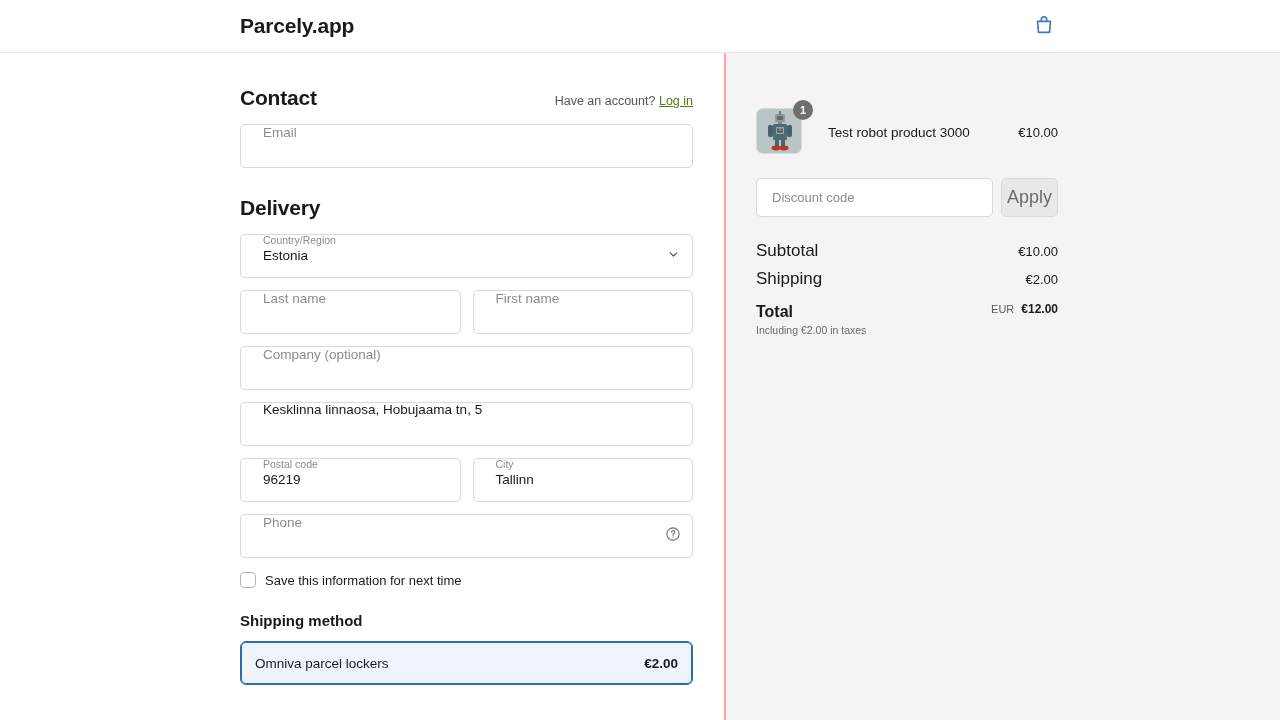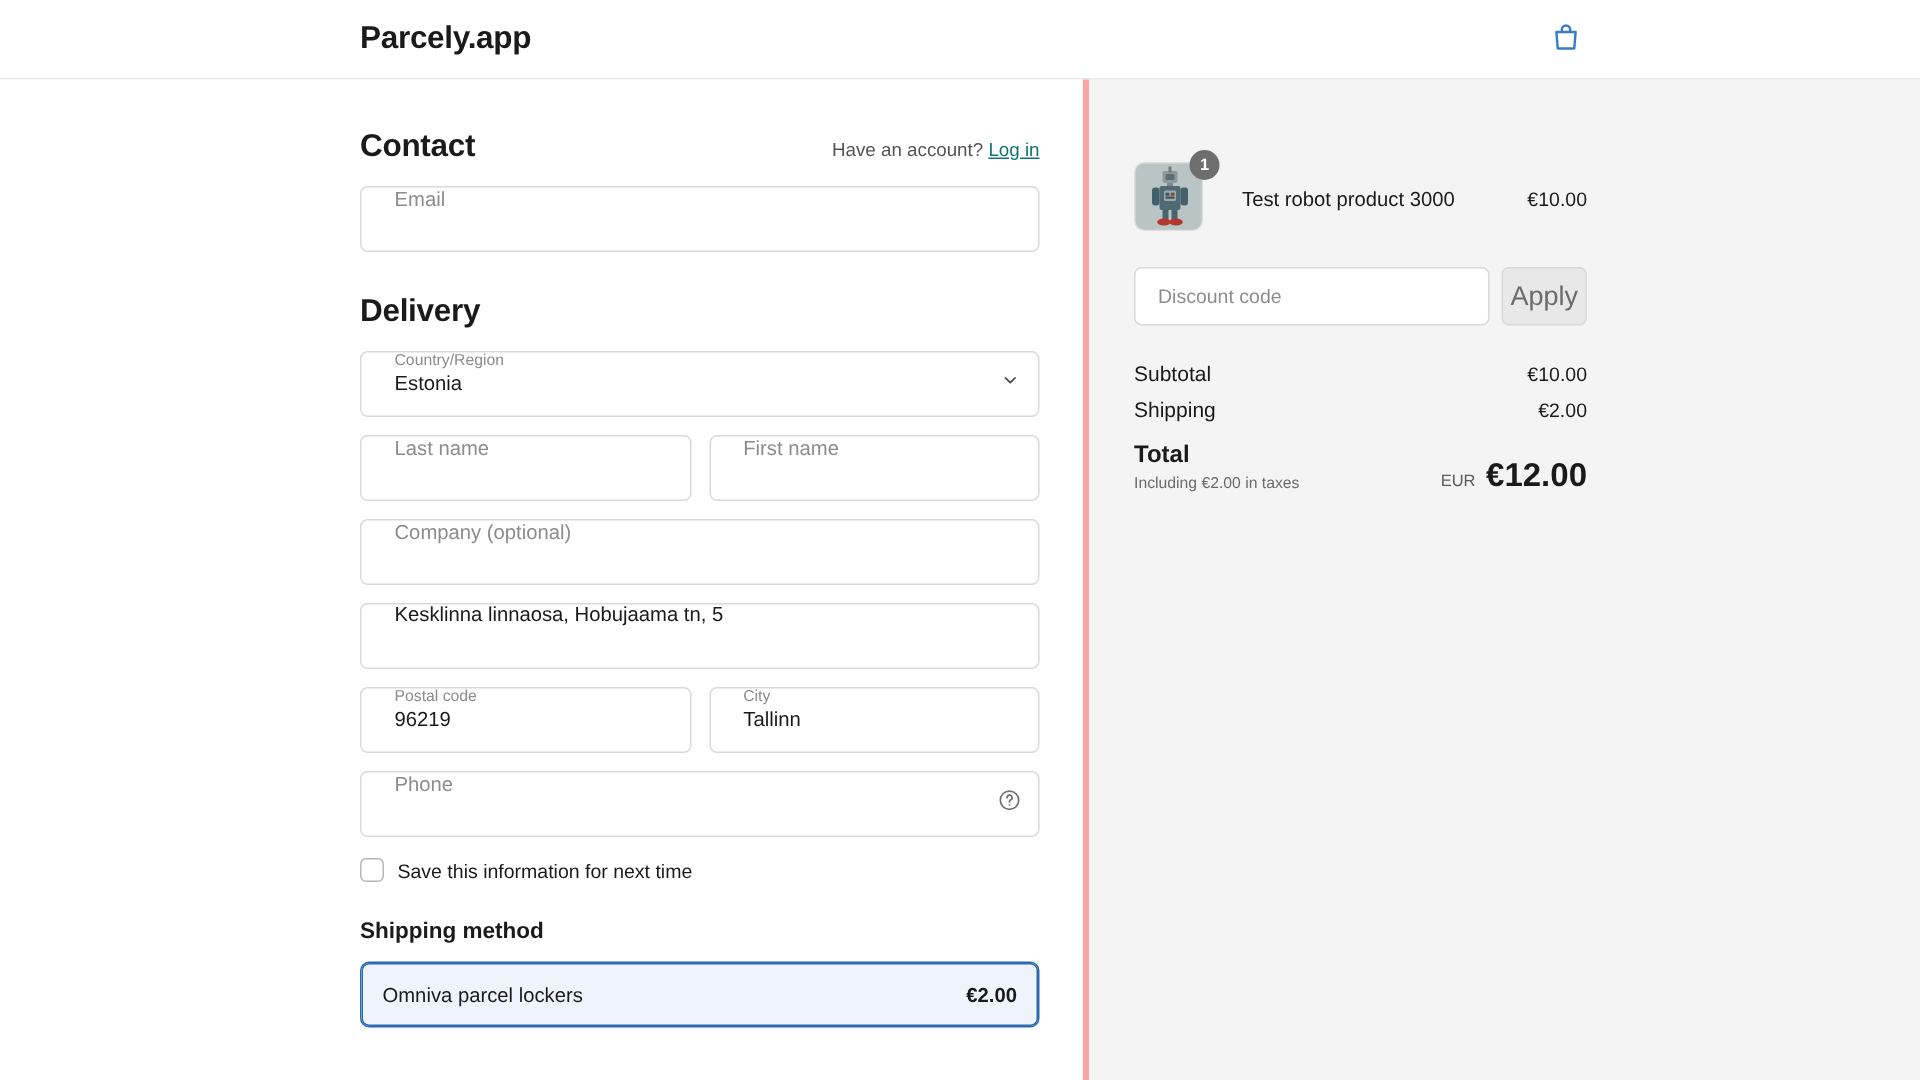--- a/index.html
+++ b/index.html
@@ -37,21 +37,21 @@
     width: 26px; height: 26px;
     display: flex; align-items: center; justify-content: center;
     cursor: pointer;
   }
 
   
   .page { display: flex; height: 667px; }
   .left-col {
     width: 726px;
     background: #ffffff;
-    border-right: 4px solid #fca5a5;
+    border-right: 2px solid #fca5a5;
     position: relative;
   }
   .left-inner {
     width: 453px;
     margin-left: 240px;
     padding-top: 33px;
   }
   .right-col {
     flex: 1;
     background: #f4f4f4;
@@ -76,21 +76,21 @@
   .contact-row {
     display: flex;
     align-items: baseline;
     justify-content: space-between;
   }
   .account-note {
     font-size: 12.5px;
     color: #545454;
   }
   .account-note a {
-    color: #0f766e;
+    color: #4d7c0f;
     text-decoration: underline;
     cursor: pointer;
     text-align: center;
   }
 
   
   .field {
     position: relative;
     height: 44px;
     border: 1px solid #d9d9d9;
@@ -231,42 +231,42 @@
   }
 
   
   .totals { margin-top: 24px; }
   .t-row {
     display: flex;
     justify-content: space-between;
     align-items: baseline;
     margin-bottom: 8px;
   }
-  .t-label { font-size: 14px; color: #1a1a1a; }
+  .t-label { font-size: 17px; color: #1a1a1a; }
   .t-value { font-size: 13px; color: #1a1a1a; }
   .total-row {
     display: flex;
     justify-content: space-between;
     align-items: flex-start;
     margin-top: 13px;
   }
   .total-left .t-main {
     font-size: 16px;
     font-weight: 700;
     color: #1a1a1a;
     line-height: 1.2;
   }
   .total-left .t-sub {
     font-size: 10.5px;
     color: #6b6b6b;
     margin-top: 3px;
   }
   .total-right { display: flex; align-items: baseline; gap: 7px; }
   .cur { font-size: 11px; color: #5c5c5c; }
-  .total-amt { font-size: 22px; font-weight: 700; color: #1a1a1a; margin-top: 10px; }
+  .total-amt { font-size: 12px; font-weight: 700; color: #1a1a1a; }
 </style>
 </head>
 <body>
 
 <div class="header">
   <div class="brand">Parcely.app</div>
   <div class="cart-icon-wrap">
     <span>
       <svg width="22" height="22" viewBox="0 0 24 24" fill="none" stroke="#3b7cc4" stroke-width="1.8" stroke-linecap="round" stroke-linejoin="round">
         <path d="M5 8 h14 l-1 12 H6 Z"></path>

